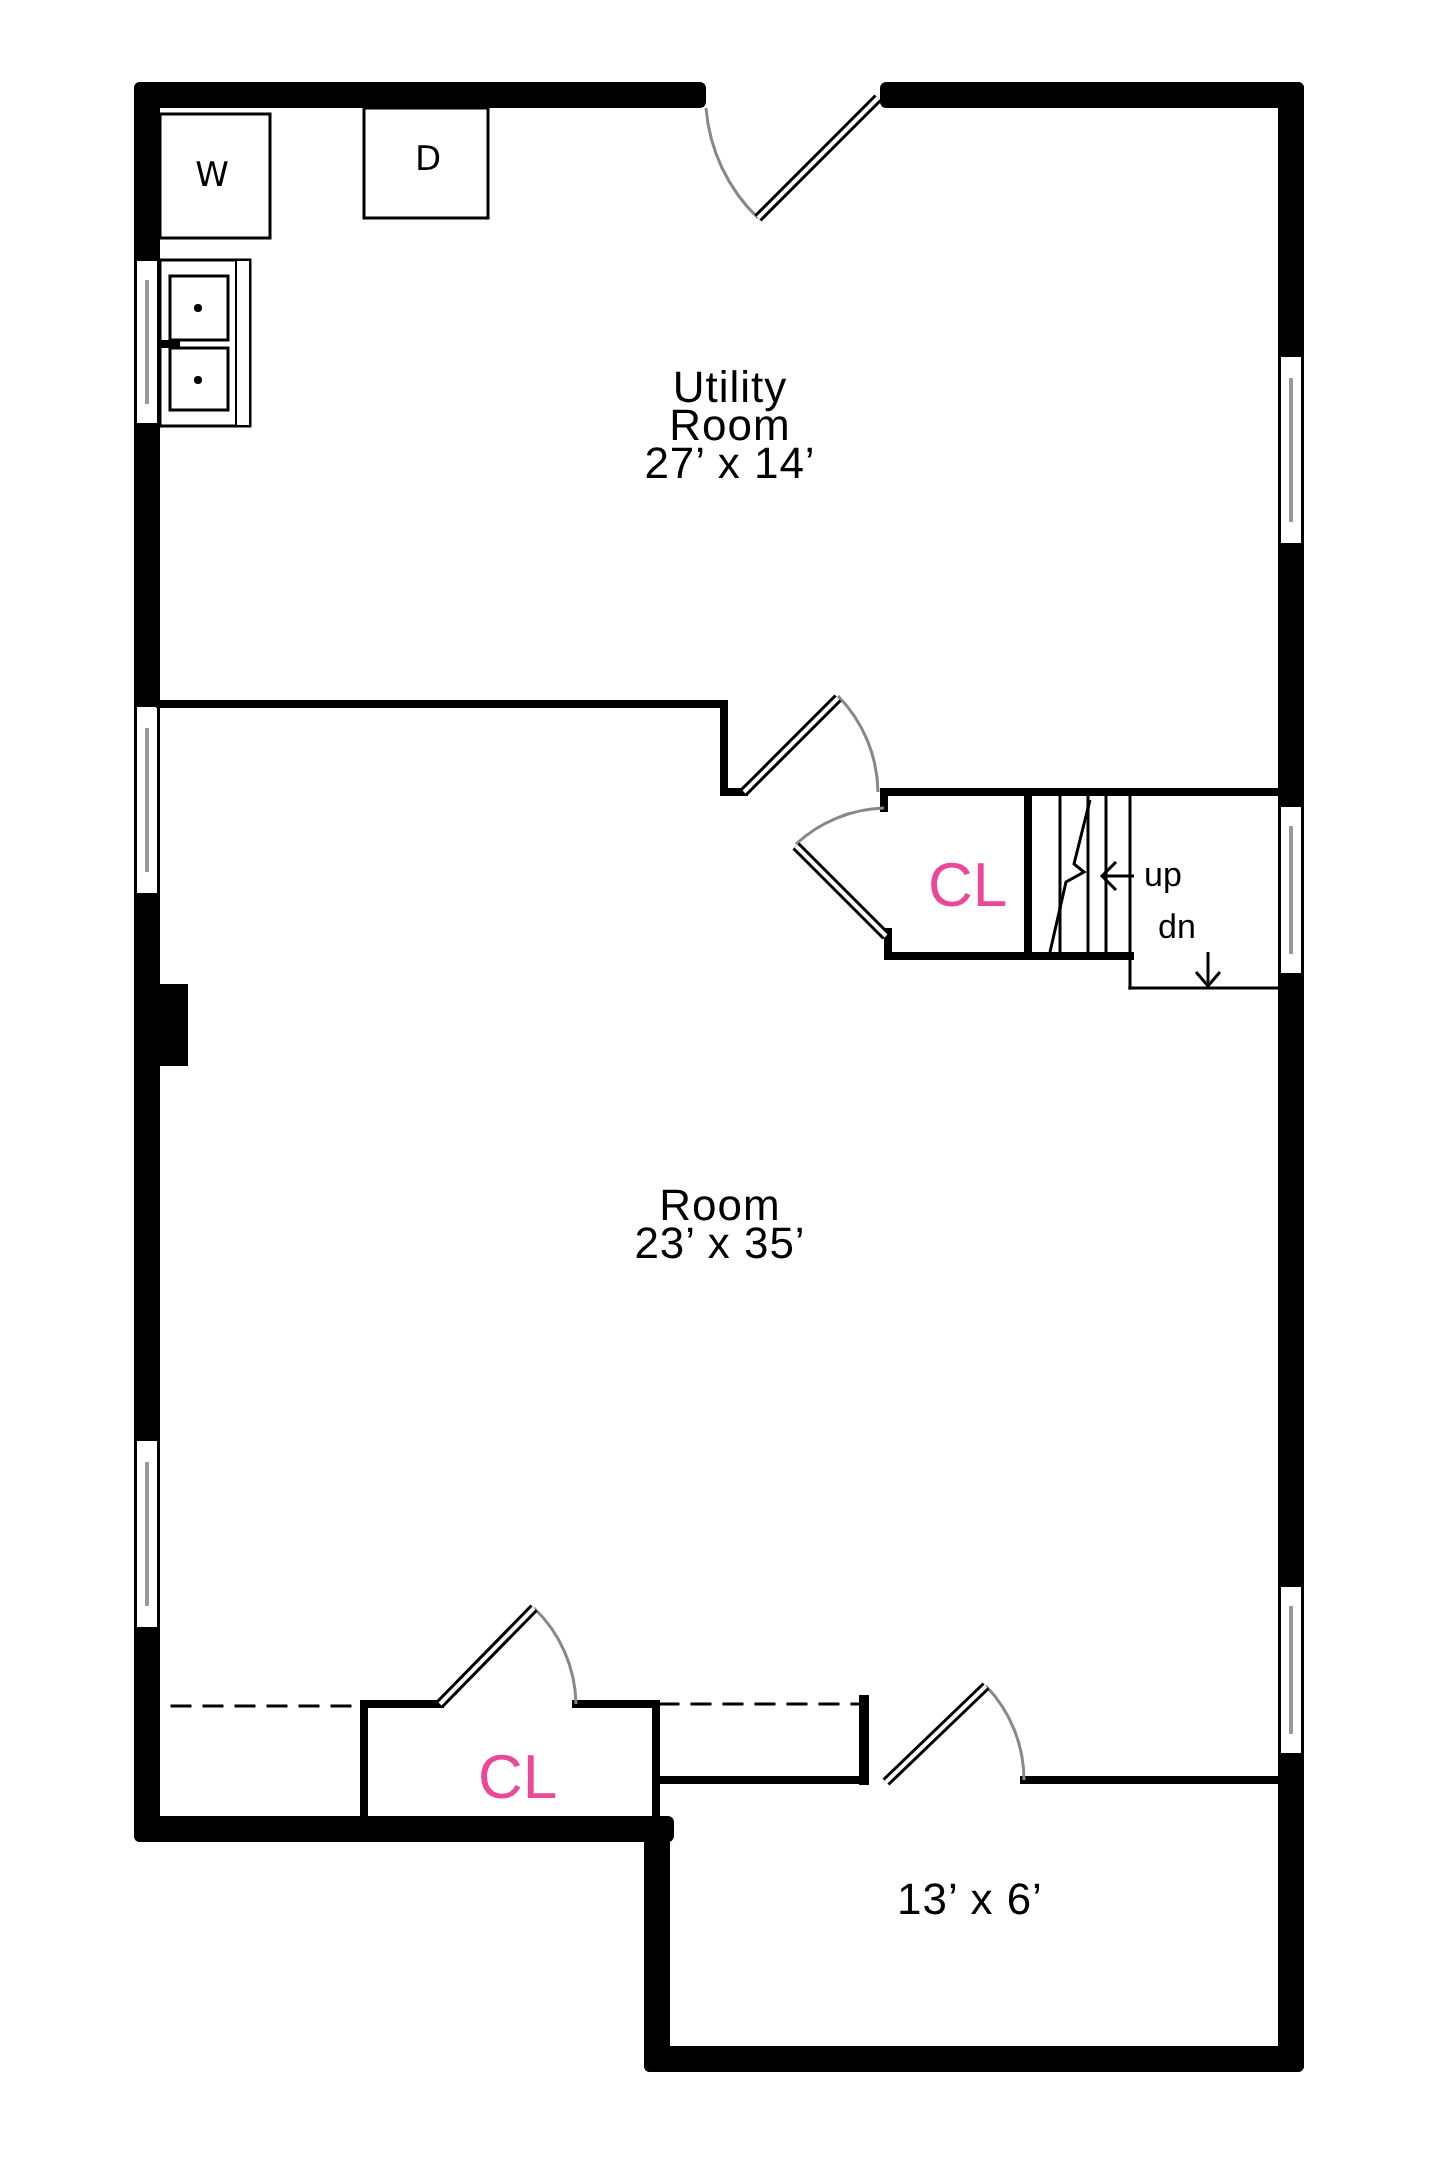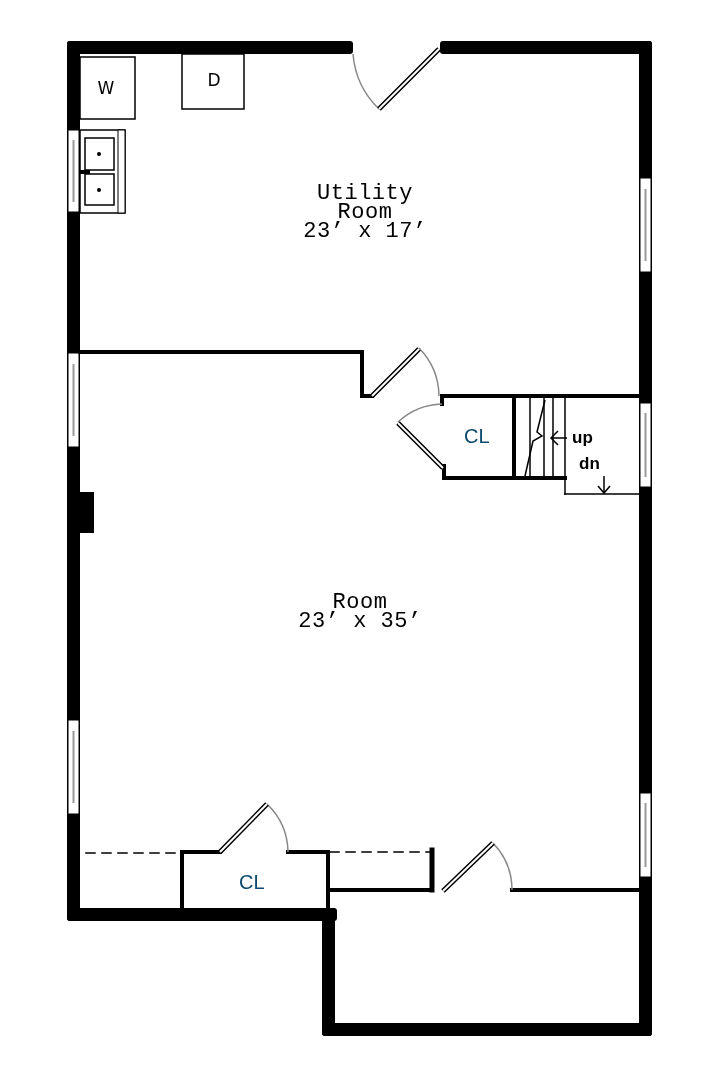--- a/index.html
+++ b/index.html
@@ -1,45 +1,44 @@
 <!DOCTYPE html>
 <html><head>
 <meta charset="utf-8">
 <style>
   html, body { margin: 0; padding: 0; background: #ffffff; }
   body { width: 720px; height: 1080px; position: relative; overflow: hidden; }
   #plan { position: absolute; left: 0; top: 0; width: 720px; height: 1080px; }
   .room-label {
     position: absolute;
     text-align: center;
-    font-family: Liberation Mono, monospace;
+    font-family: Liberation Sans, sans-serif;
     color: #000;
     line-height: 19px;
     letter-spacing: 0.5px;
   }
   .room-label .name, .room-label .dims { display: block; font-size: 22px; }
   .fixture-label {
     position: absolute;
     font-family: "DejaVu Sans", sans-serif;
     font-size: 17px;
     color: #000;
     text-align: center;
   }
   .closet-label {
     position: absolute;
     font-family: "Liberation Sans", sans-serif;
-    font-size: 20px;
-    color: #0c4a6e;
+    font-size: 31px;
+    color: #ec4899;
   }
   .stair-label {
     position: absolute;
     font-family: "Liberation Sans", sans-serif;
     font-size: 17px;
     color: #000;
-    font-weight: bold;
   }
 </style>
 </head>
 <body>
 
 <svg id="plan" viewBox="0 0 720 1080" xmlns="http://www.w3.org/2000/svg">
 
   <g fill="#000">
 
     <rect x="67" y="41" width="286" height="13" rx="3"></rect>
@@ -167,28 +166,29 @@
     </g>
   </g>
 </svg>
 
 <div class="fixture-label" style="left:96px; top:78px; width:20px;">W</div>
 <div class="fixture-label" style="left:204px; top:70px; width:20px;">D</div>
 
 <div class="room-label" style="left:270px; top:184px; width:190px;">
   <span class="name">Utility</span>
   <span class="name">Room</span>
-  <span class="dims">23’ x 17’</span>
+  <span class="dims">27’ x 14’</span>
 </div>
 
 <div class="room-label" style="left:260px; top:593px; width:200px;">
   <span class="name">Room</span>
   <span class="dims">23’ x 35’</span>
 </div>
 
 <div class="room-label" style="left:390px; top:940px; width:190px;">
+  <span class="dims">13’ x 6’</span>
 </div>
 
 <div class="closet-label" style="left:464px; top:425px;">CL</div>
 <div class="closet-label" style="left:239px; top:871px;">CL</div>
 
 <div class="stair-label" style="left:572px; top:428px;">up</div>
 <div class="stair-label" style="left:579px; top:454px;">dn</div>
 
 </body></html>

